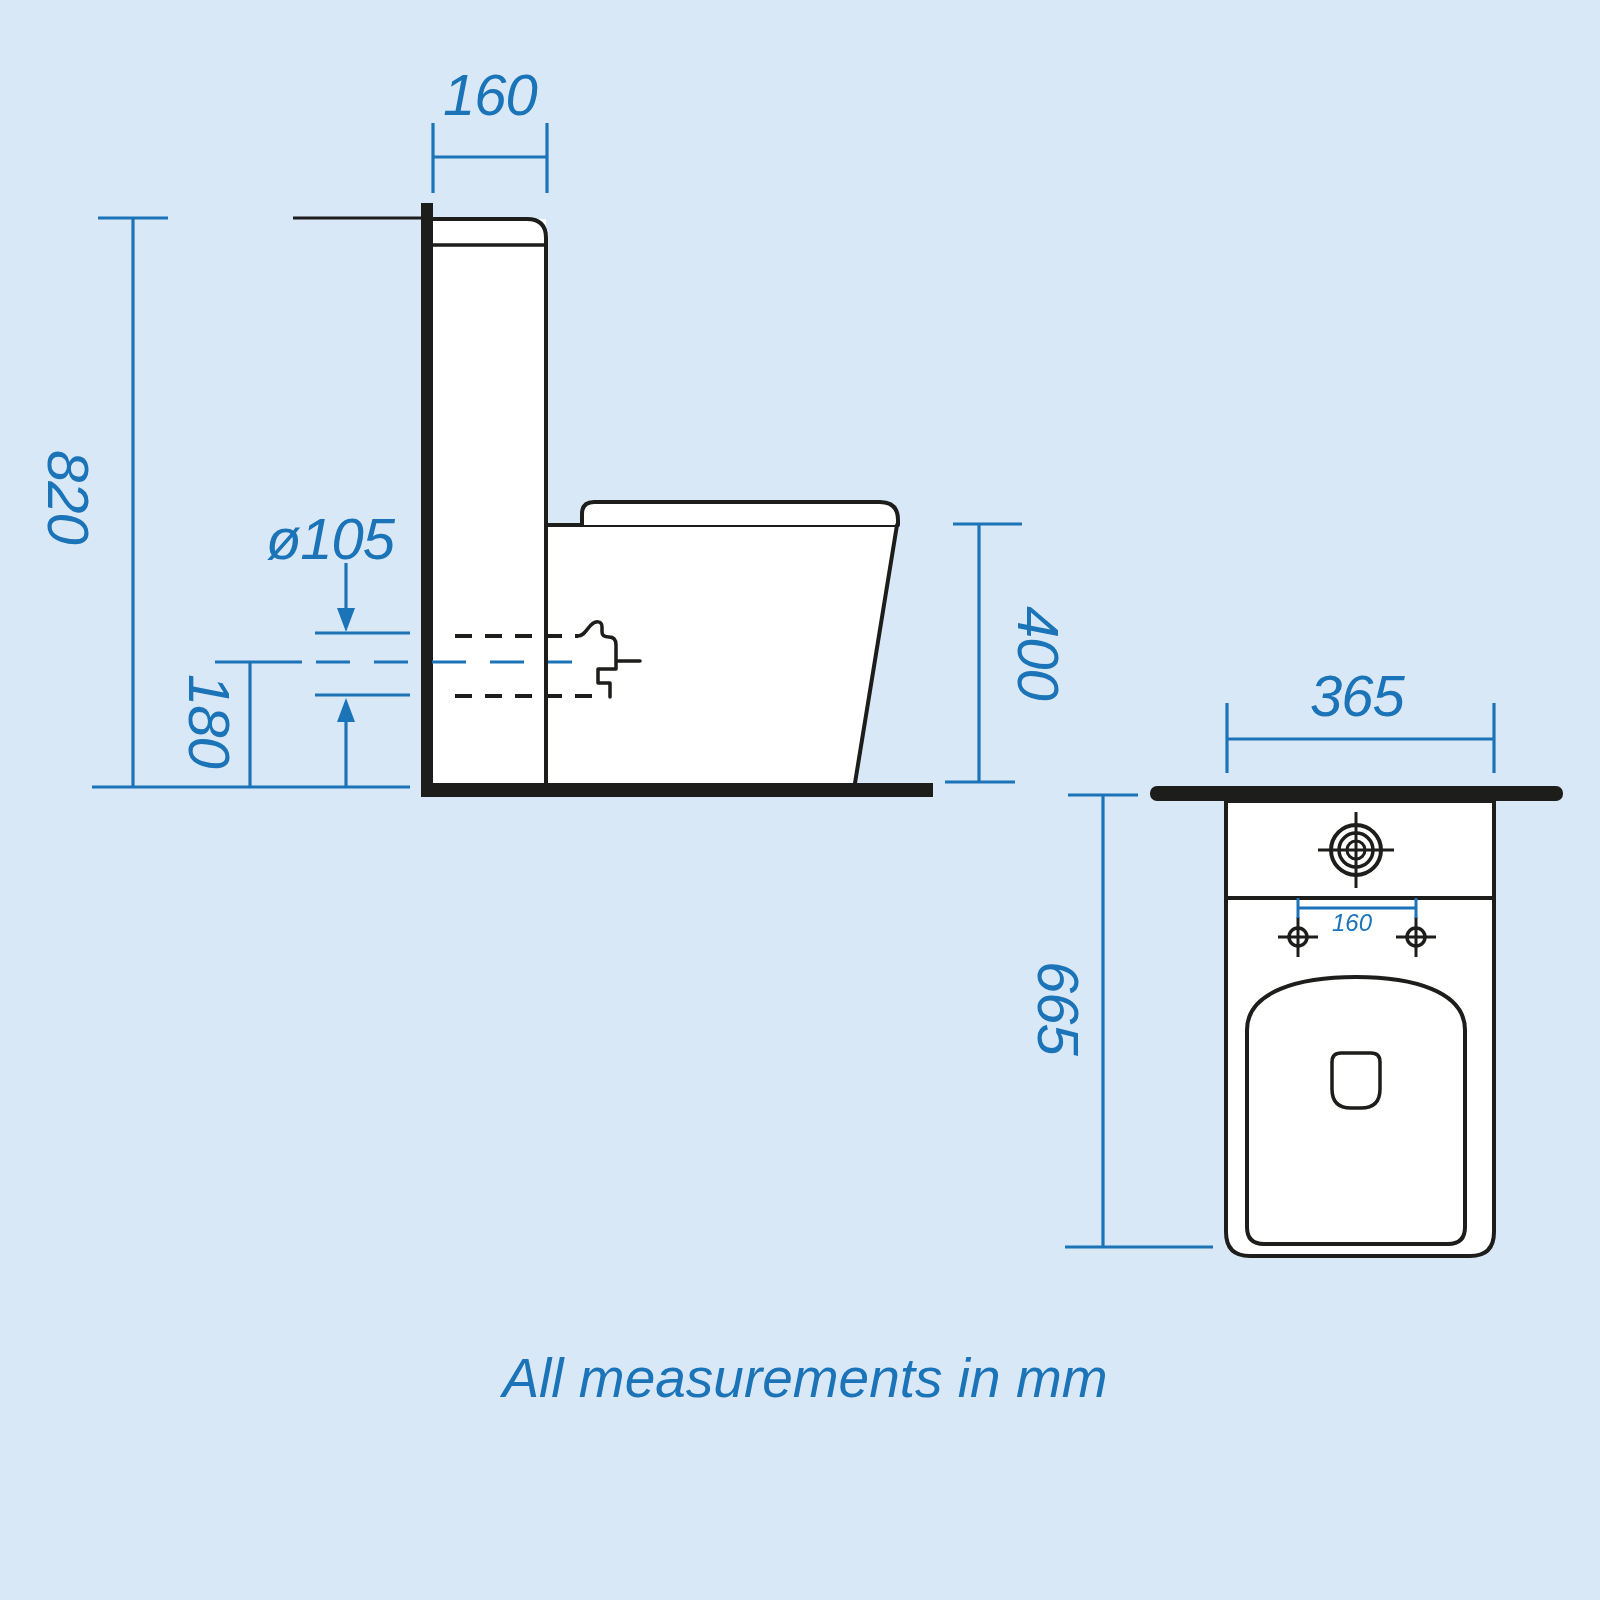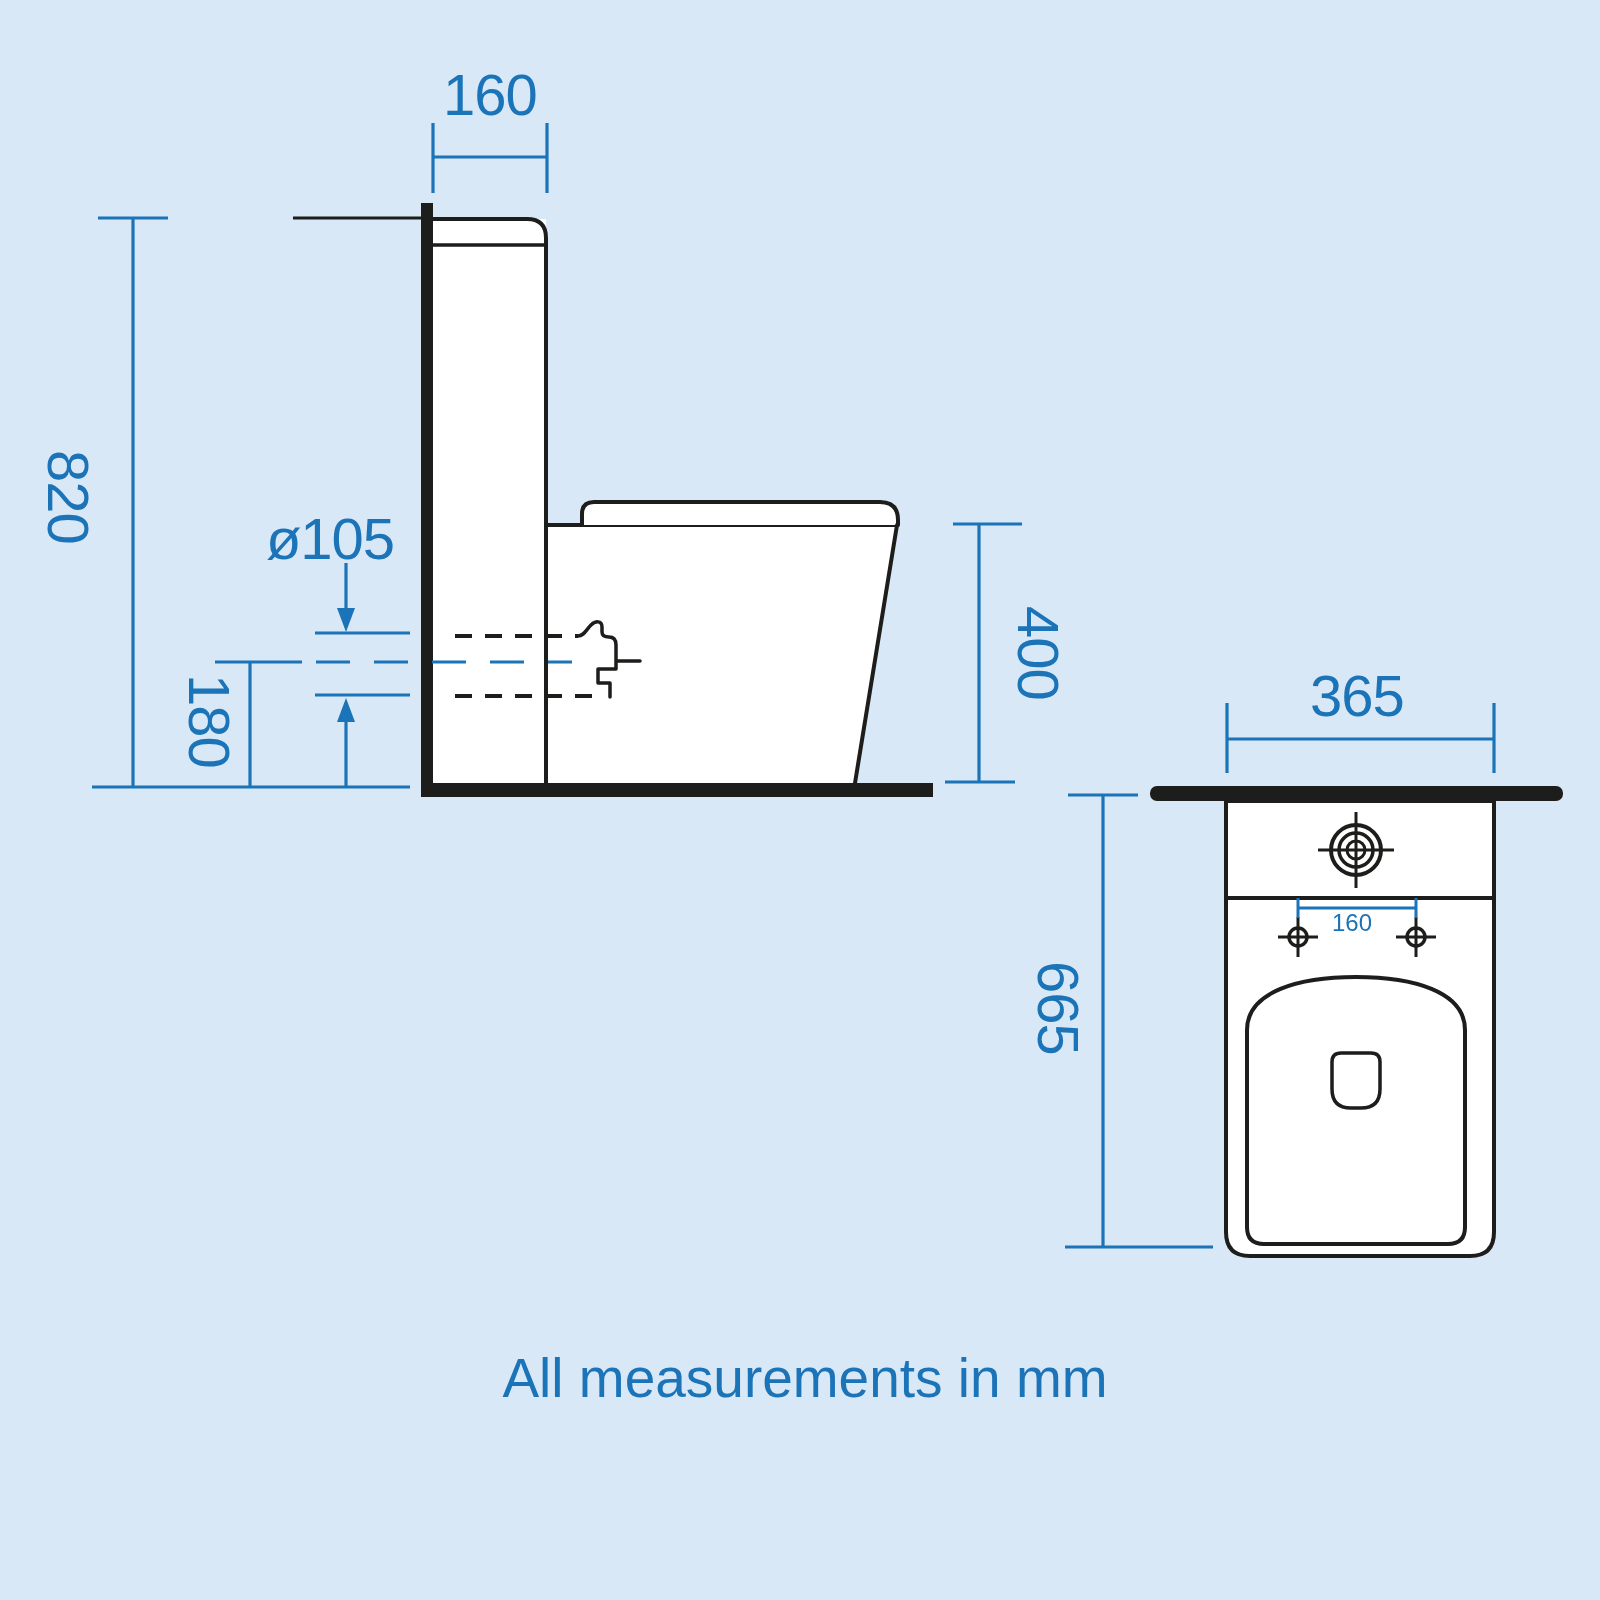--- a/index.html
+++ b/index.html
@@ -1,17 +1,17 @@
 <!DOCTYPE html>
 <html><head>
 <meta charset="utf-8">
 <style>
   html,body{margin:0;padding:0;background:#d9e8f6;}
   .stage{position:relative;width:1600px;height:1600px;background:#d9e8f6;overflow:hidden;
-         font-family:"Liberation Sans", sans-serif;}
+         font-family:"Liberation Sans", sans-serif;font-style:italic;}
   svg{display:block;}
   .blk4{stroke:#1d1d1b;stroke-width:4;fill:none;stroke-linecap:round;stroke-linejoin:round;}
   .blk35{stroke:#1d1d1b;stroke-width:3.5;fill:none;stroke-linecap:round;stroke-linejoin:round;}
   .blk3{stroke:#1d1d1b;stroke-width:3;fill:none;stroke-linecap:butt;}
   .dashblk{stroke:#1d1d1b;stroke-width:4;fill:none;stroke-dasharray:17 13;stroke-linecap:butt;}
   .dim{stroke:#1b73b8;stroke-width:3.2;fill:none;stroke-linecap:butt;}
   .dimthin{stroke:#1b73b8;stroke-width:3;fill:none;stroke-linecap:butt;}
   .centerline{stroke:#1b73b8;stroke-width:3.2;fill:none;stroke-dasharray:34 24;stroke-linecap:butt;}
   .white{fill:#ffffff;}
   .solidblk{fill:#1d1d1b;stroke:none;}

